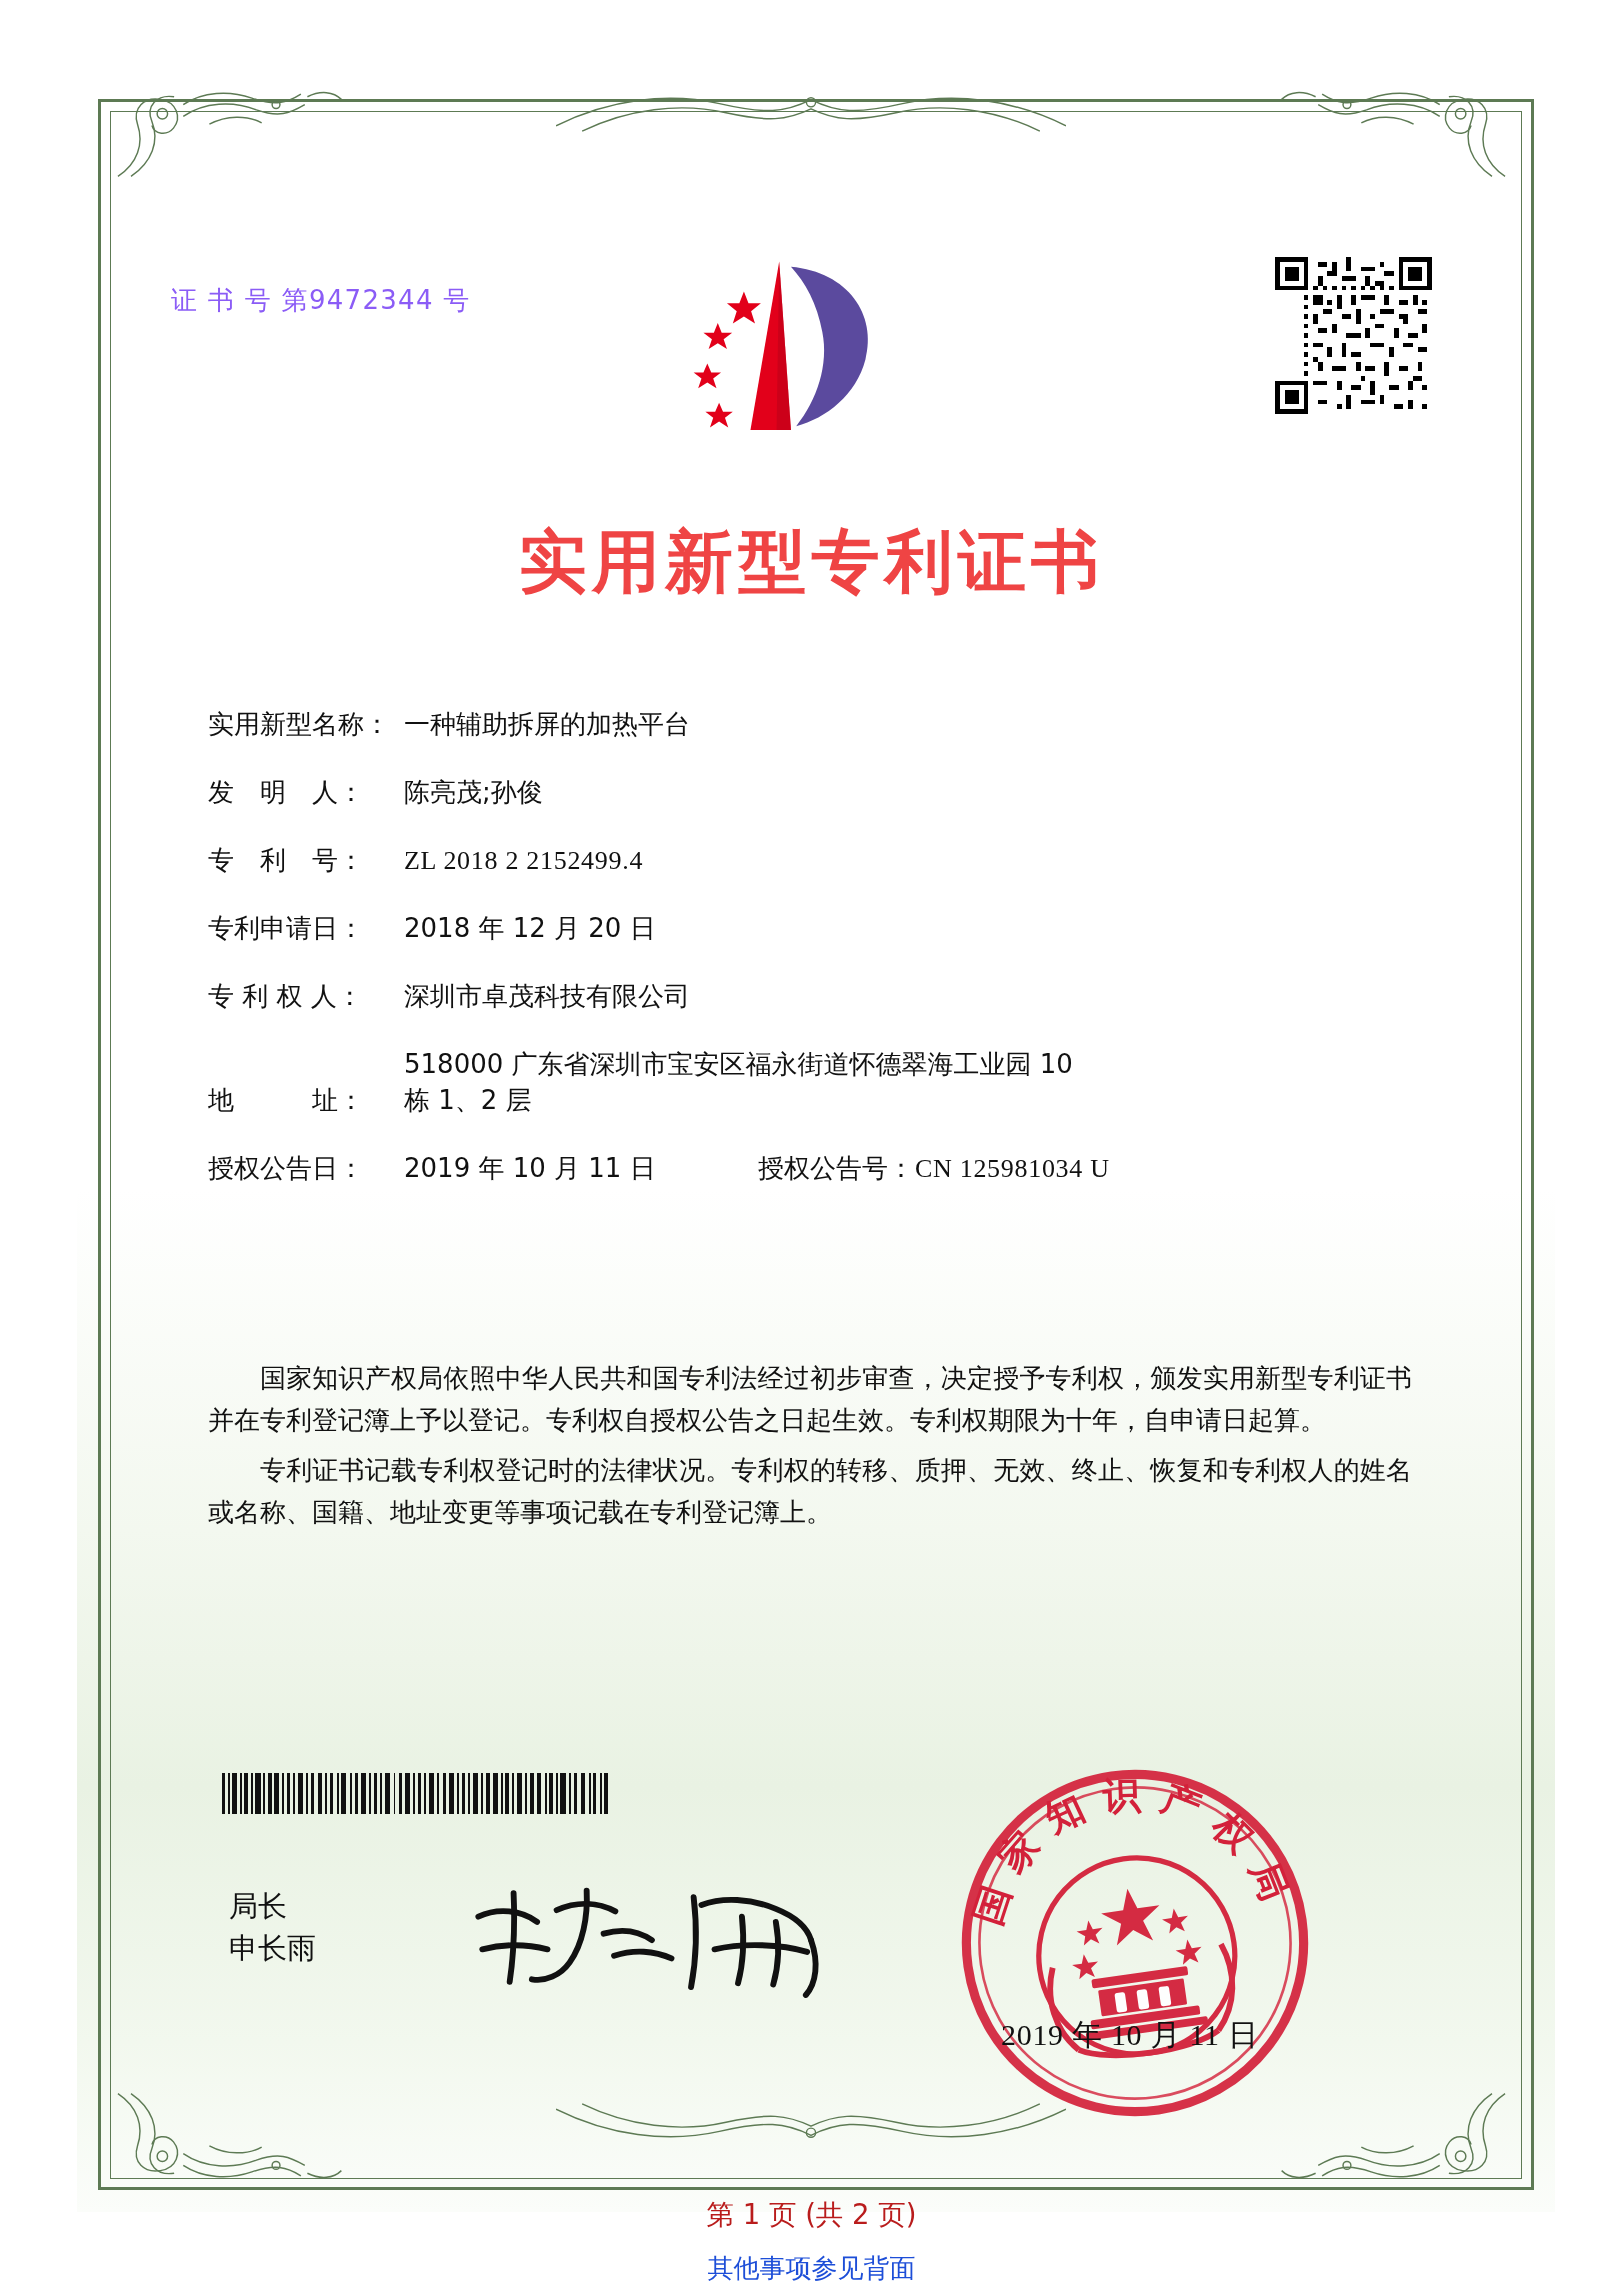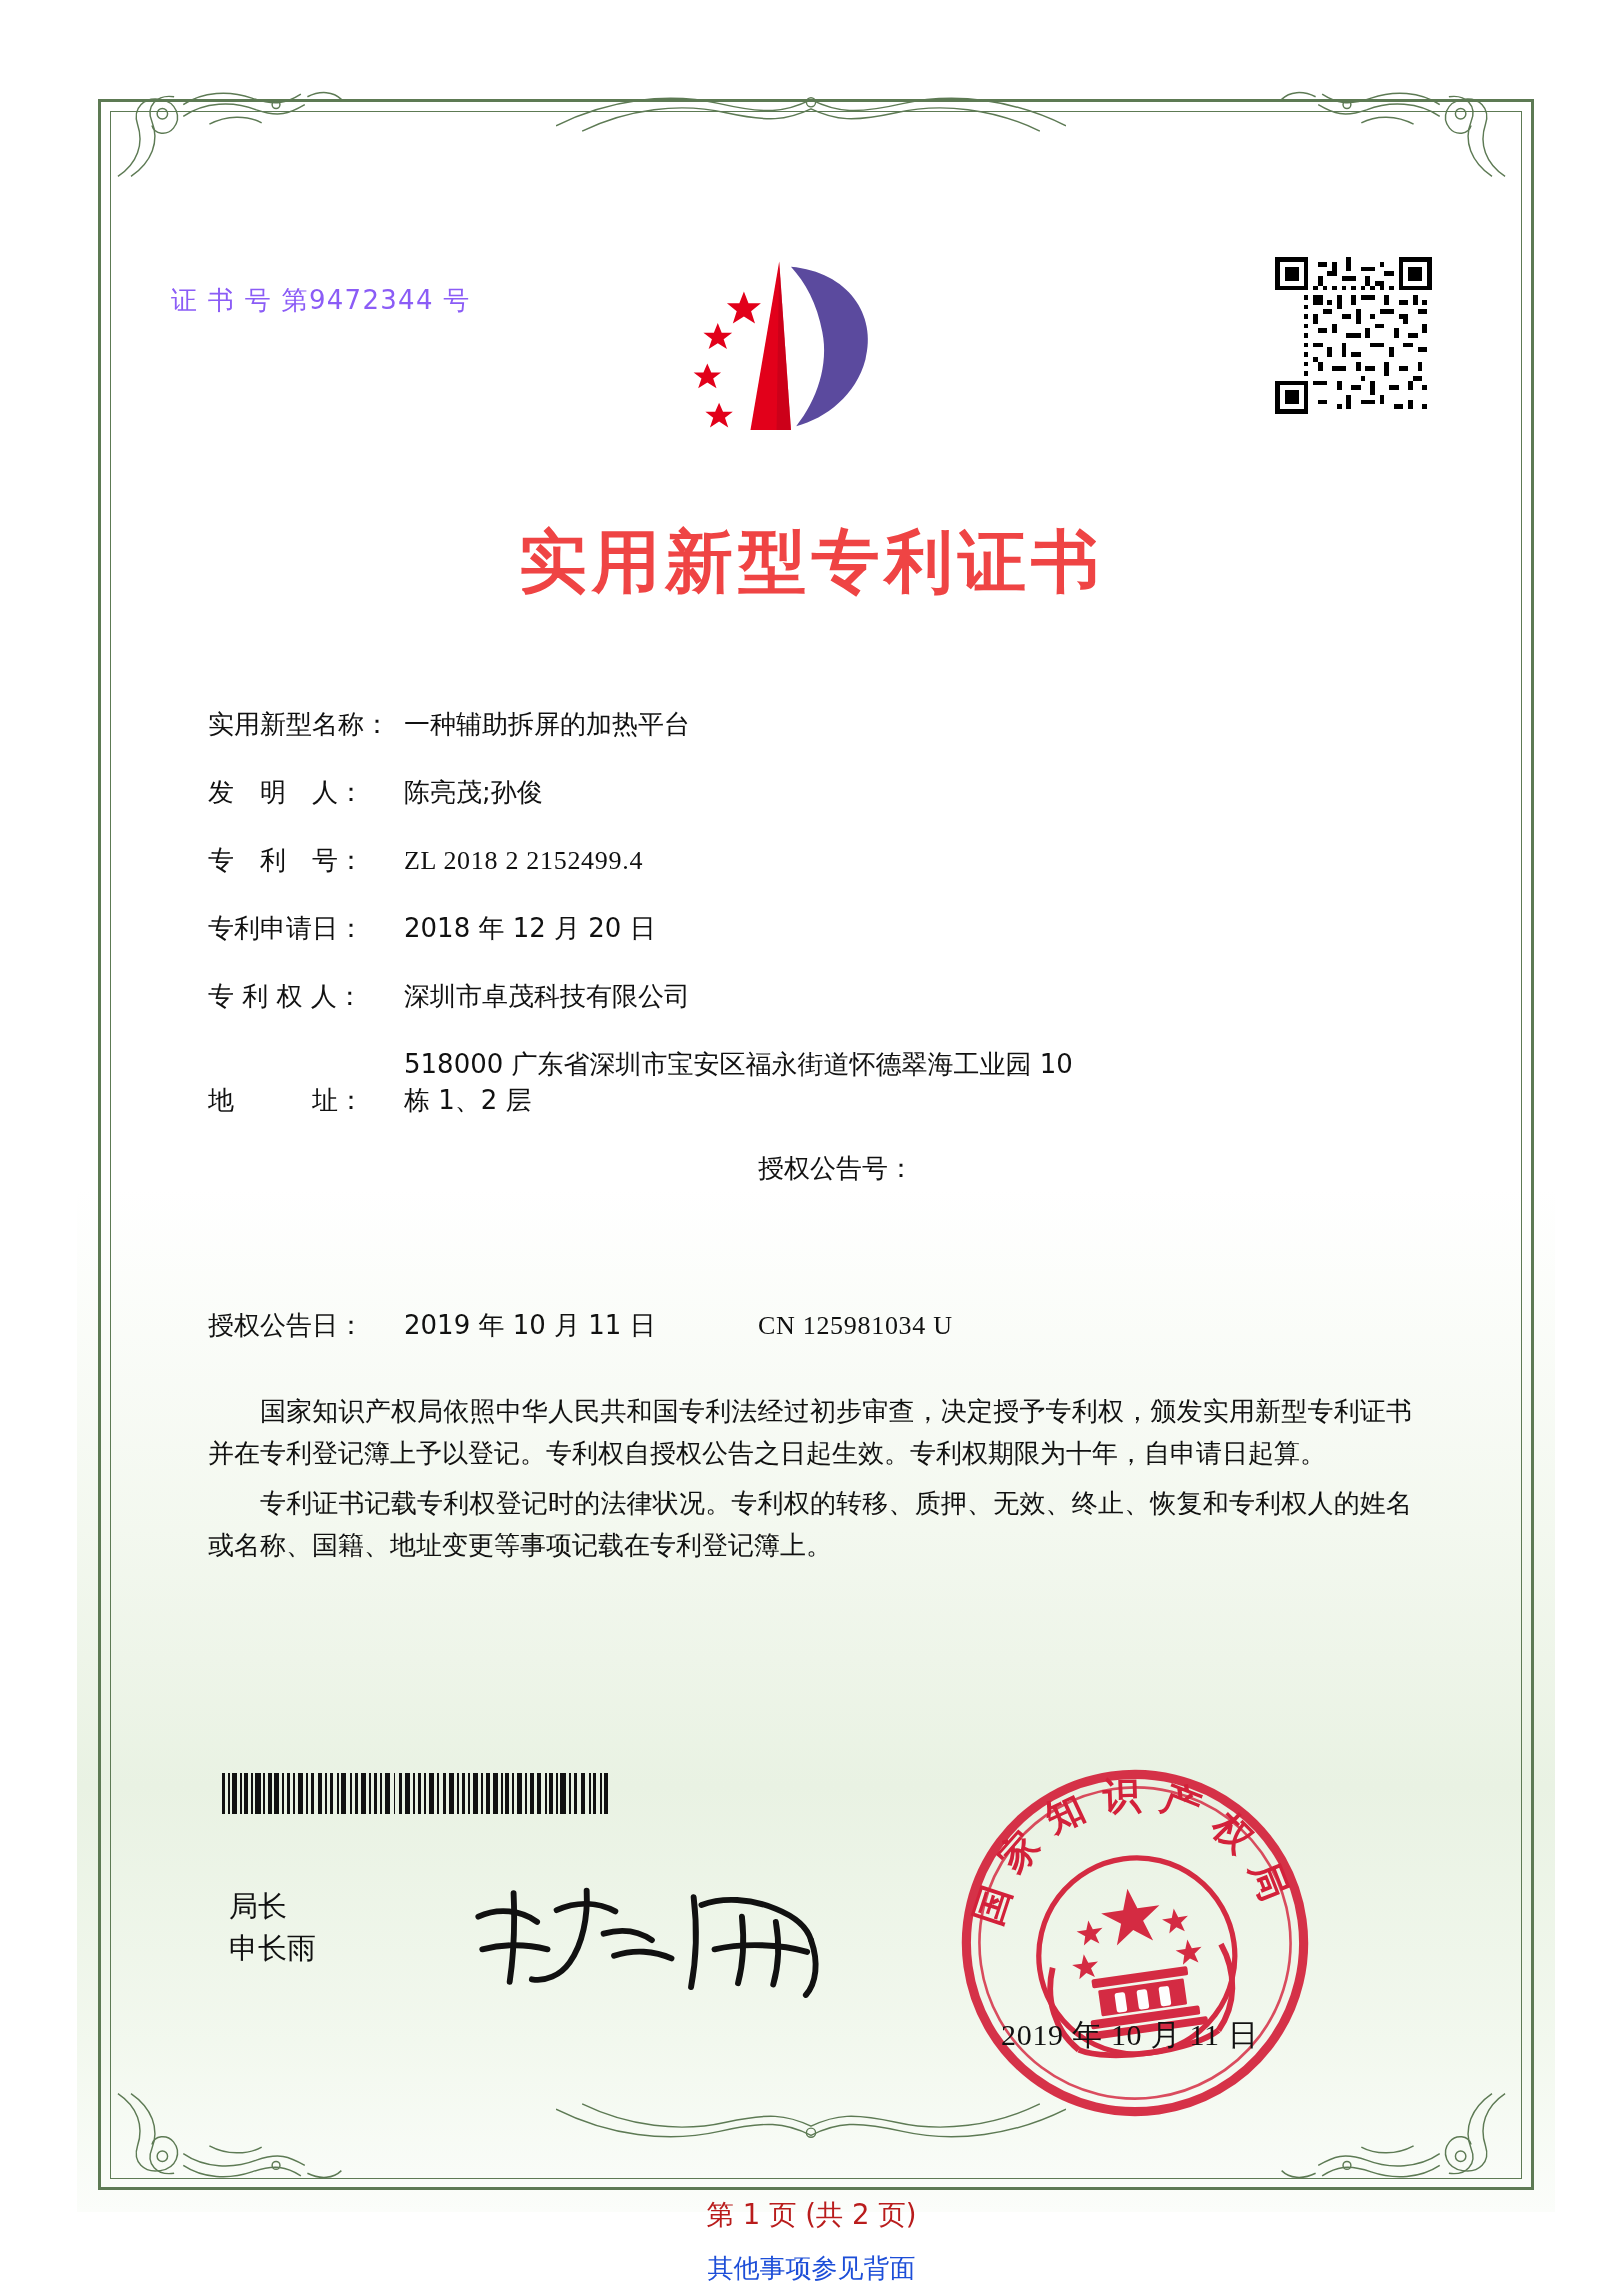--- a/index.html
+++ b/index.html
@@ -142,36 +142,34 @@
   .field-value.num {
     font-family: "Liberation Serif", "DejaVu Serif", serif;
     letter-spacing: 0.7px;
   }
 
   
   .field-row.two-col { margin-bottom: 27.5px; }
   .field-row .col2 {
     display: flex;
     margin-left: 79px;
-    flex-direction: column;
   }
   .field-row .col2 .field-label { width: 157px; flex: 0 0 157px; }
 
   
   .paras {
     position: absolute;
     left: 208px;
     top: 1358px;
     width: 1204px;
-    font-family: Liberation Sans, sans-serif;
+    font-family: Liberation Serif, serif;
     font-size: 26px;
     line-height: 1.62;
     color: #111;
     text-align: justify;
-    margin-top: 32px;
   }
   .paras p {
     margin: 0 0 7.9px 0;
     text-indent: 52px;
   }
 
   
   .barcode {
     position: absolute;
     left: 222px;

